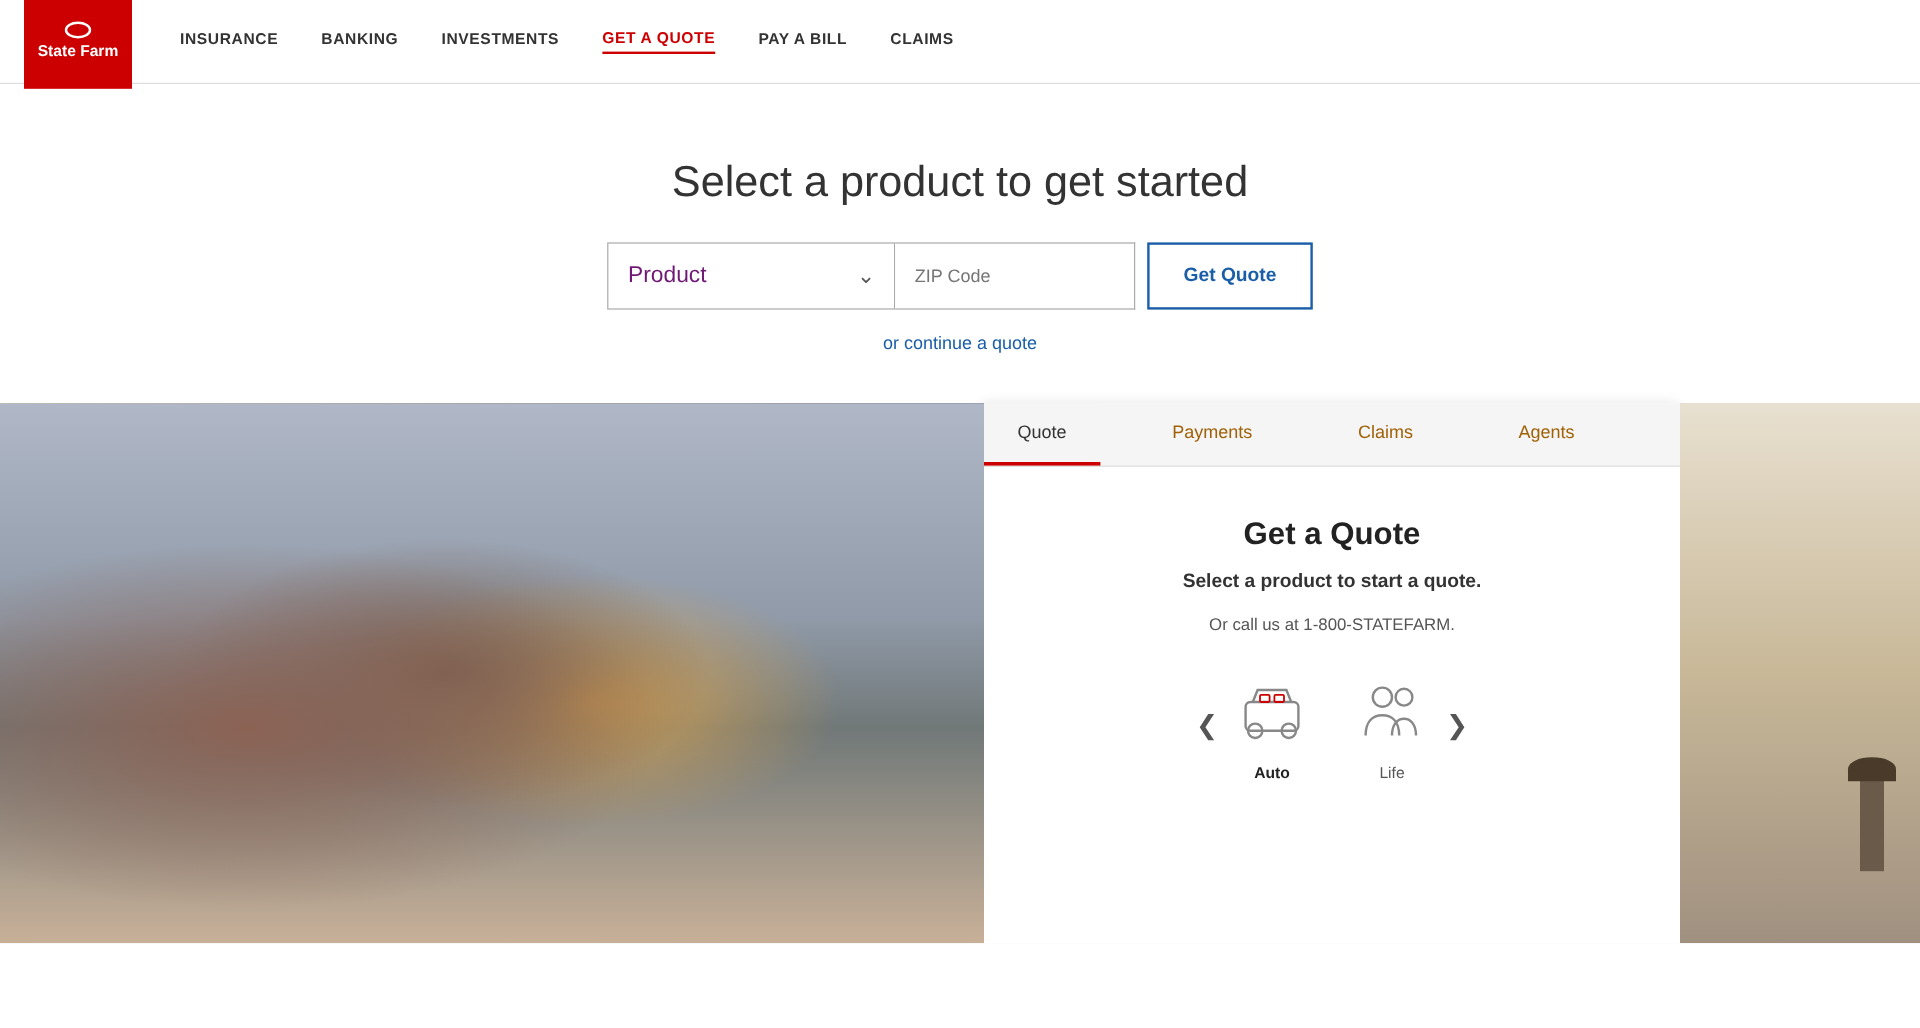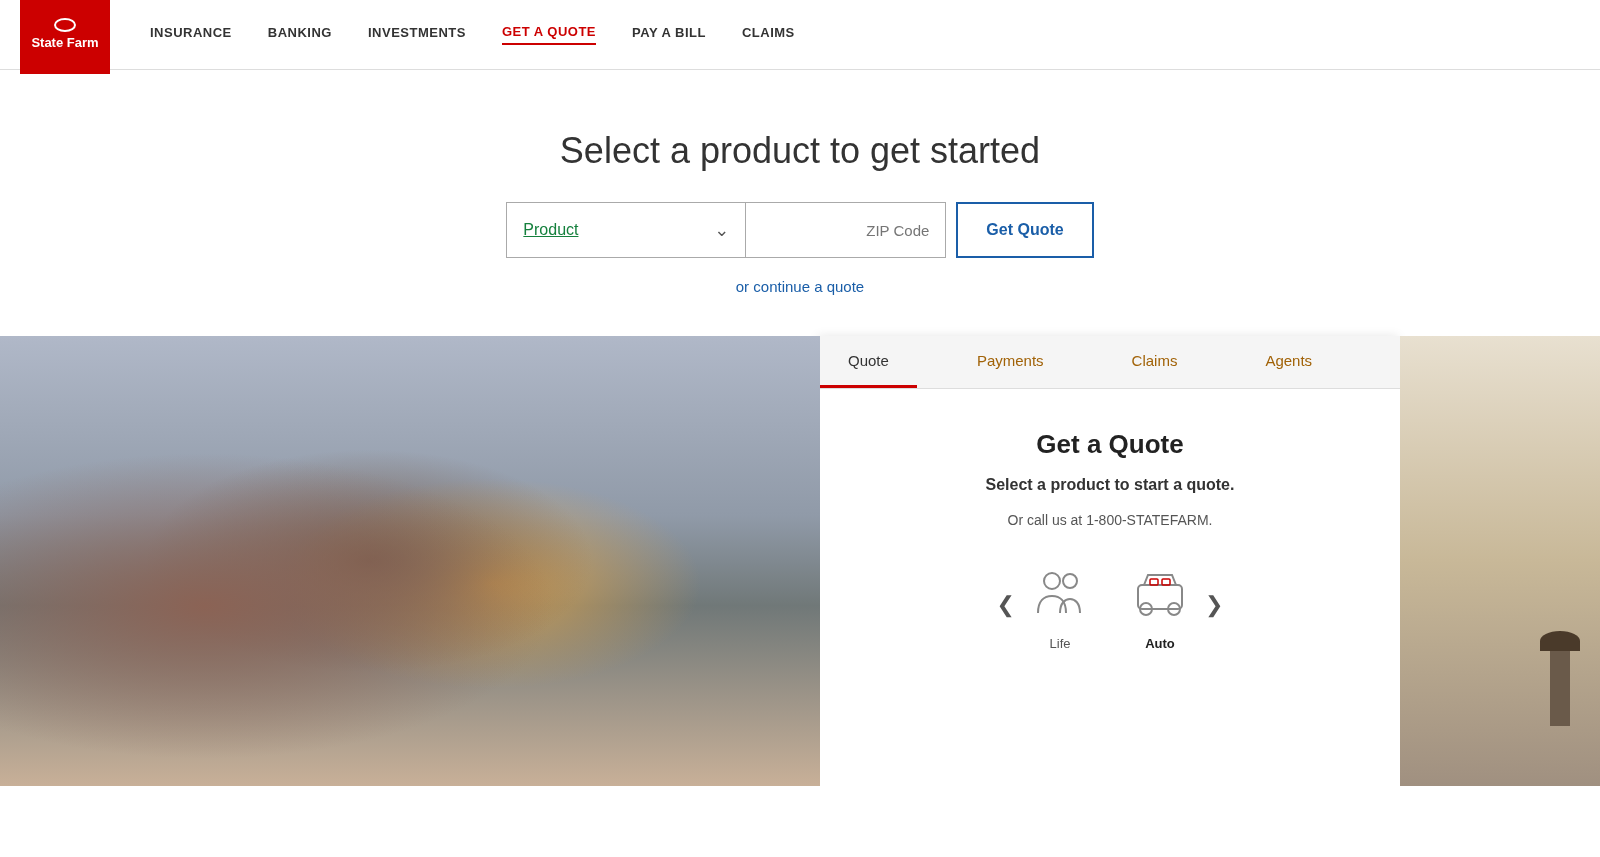--- a/index.html
+++ b/index.html
@@ -81,38 +81,36 @@
       align-items: center;
       justify-content: space-between;
       border: 1px solid #aaa;
       padding: 0 16px;
       width: 240px;
       height: 56px;
       cursor: pointer;
       background: #fff;
     }
     .product-select-text {
-      font-size: 16px;
-      color: #15803d;
-      text-decoration: underline;
+      font-size: 19px;
+      color: #701a75;
     }
     .chevron-down {
       font-size: 18px;
       color: #555;
     }
     .zip-input {
       border: 1px solid #aaa;
       border-left: none;
       padding: 0 16px;
       width: 200px;
       height: 56px;
       font-size: 15px;
       color: #000000;
       outline: none;
-      text-align: right;
     }
     .get-quote-btn {
       border: 2px solid #1a5ea8;
       background: #fff;
       color: #1a5ea8;
       font-size: 16px;
       font-weight: 600;
       padding: 0 28px;
       height: 56px;
       cursor: pointer;
@@ -336,45 +334,45 @@
       <p class="panel-phone">Or call us at 1-800-STATEFARM.</p>
 
       <div class="products-row">
         <button class="prev-btn">❮</button>
 
         <div class="product-icons">
 
           <div class="product-item">
             <div class="product-icon-wrap">
               <svg viewBox="0 0 60 60" fill="none" xmlns="http://www.w3.org/2000/svg">
+                <rect x="8" y="22" width="44" height="24" rx="4" stroke="#888" stroke-width="2" fill="none"></rect>
+                <path d="M14 22 L18 12 L42 12 L46 22" stroke="#888" stroke-width="2" fill="none"></path>
+                <circle cx="16" cy="46" r="6" stroke="#888" stroke-width="2" fill="none"></circle>
+                <circle cx="44" cy="46" r="6" stroke="#888" stroke-width="2" fill="none"></circle>
+
+                <rect x="20" y="16" width="8" height="6" rx="1" stroke="#cc0000" stroke-width="1.5" fill="none"></rect>
+                <rect x="32" y="16" width="8" height="6" rx="1" stroke="#cc0000" stroke-width="1.5" fill="none"></rect>
+              </svg>
+            </div>
+            <span class="product-label bold">Auto</span>
+          </div>
+
+          <div class="product-item">
+            <div class="product-icon-wrap">
+              <svg viewBox="0 0 60 60" fill="none" xmlns="http://www.w3.org/2000/svg">
 
                 <circle cx="22" cy="18" r="8" stroke="#888" stroke-width="2" fill="none"></circle>
                 <path d="M8 50 C8 38 14 33 22 33 C30 33 36 38 36 50" stroke="#888" stroke-width="2" fill="none"></path>
                 <circle cx="40" cy="18" r="7" stroke="#888" stroke-width="2" fill="none"></circle>
                 <path d="M30 50 C30 40 35 36 40 36 C45 36 50 40 50 50" stroke="#888" stroke-width="2" fill="none"></path>
               </svg>
             </div>
             <span class="product-label">Life</span>
           </div>
 
-          <div class="product-item">
-            <div class="product-icon-wrap">
-              <svg viewBox="0 0 60 60" fill="none" xmlns="http://www.w3.org/2000/svg">
-                <rect x="8" y="22" width="44" height="24" rx="4" stroke="#888" stroke-width="2" fill="none"></rect>
-                <path d="M14 22 L18 12 L42 12 L46 22" stroke="#888" stroke-width="2" fill="none"></path>
-                <circle cx="16" cy="46" r="6" stroke="#888" stroke-width="2" fill="none"></circle>
-                <circle cx="44" cy="46" r="6" stroke="#888" stroke-width="2" fill="none"></circle>
-
-                <rect x="20" y="16" width="8" height="6" rx="1" stroke="#cc0000" stroke-width="1.5" fill="none"></rect>
-                <rect x="32" y="16" width="8" height="6" rx="1" stroke="#cc0000" stroke-width="1.5" fill="none"></rect>
-              </svg>
-            </div>
-            <span class="product-label bold">Auto</span>
-          </div>
-
         </div>
 
         <button class="next-btn">❯</button>
       </div>
     </div>
   </div>
 
   <div class="edge-section">
     <div class="edge-overlay"></div>
     <div class="lamp-shape"></div>

